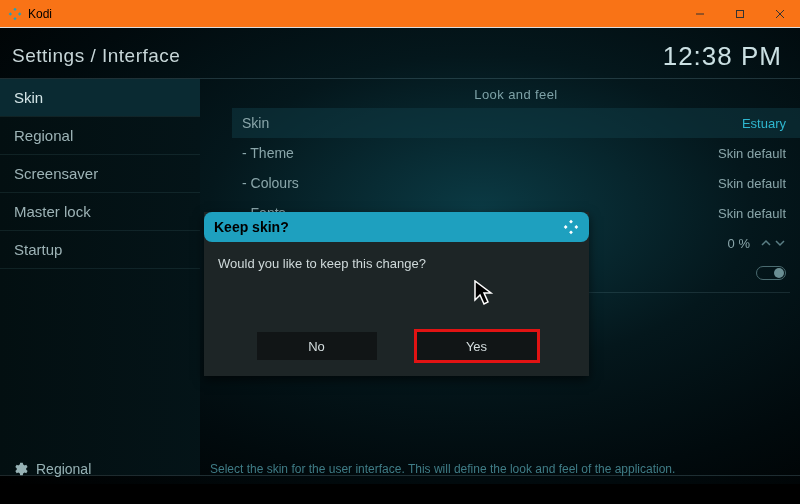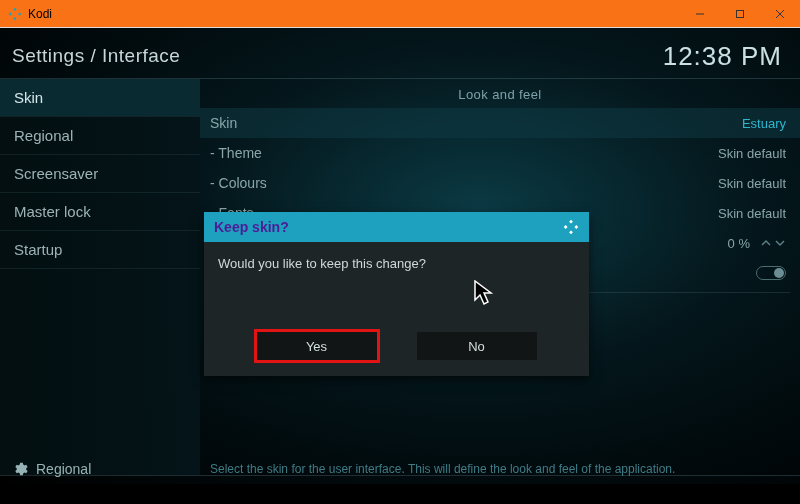--- a/index.html
+++ b/index.html
@@ -14,21 +14,21 @@
 
   
   .app { position: relative; height: 456px; background: radial-gradient(ellipse at 60% 40%, #0b3a44 0%, #04171c 40%, #010a0d 70%, #000 100%); color: #b6c8cc; }
 
   .header { display: flex; align-items: center; justify-content: space-between; padding: 6px 18px 0 12px; height: 50px; }
   .breadcrumb { font-size: 19px; color: #c7d6d8; letter-spacing: 0.5px; }
   .clock { font-size: 26px; color: #cbe0e3; letter-spacing: 1px; font-weight: 300; }
 
   .divider { height: 1px; background: rgba(120,160,170,0.25); margin: 0 0 0 0; }
 
-  .body { display: flex; height: 396px; }
+  .body { display: flex; height: 396px; gap: 32px; }
 
   .sidebar { width: 200px; background: linear-gradient(to right, rgba(3,15,17,1), rgba(4,20,24,0.98)); padding-top: 0; position: relative; }
   .side-item { padding: 10px 14px; font-size: 15px; color: #9db3b6; cursor: pointer; }
   .side-item.active { background: #0a2a32; color: #d5e6e8; }
   .side-sep { height: 1px; background: rgba(80,120,130,0.18); margin: 0 0; }
 
   .content { flex: 1; position: relative; padding: 0; }
   .section-title { text-align: center; font-size: 13px; color: #7ea2a7; padding: 8px 0 6px; letter-spacing: 0.4px; }
   .row { display: flex; justify-content: space-between; align-items: center; padding: 7px 14px 7px 10px; font-size: 14px; color: #8aa6aa; }
   .row.highlight { background: rgba(16,60,70,0.5); }
@@ -46,21 +46,21 @@
 
   .bottombar { position: absolute; bottom: 0; left: 0; right: 0; height: 30px; display: flex; align-items: center; }
   .level { display: flex; align-items: center; gap: 8px; padding-left: 12px; width: 200px; color: #97b2b5; font-size: 14px; }
   .level .gear { display: inline-flex; }
   .hint { font-size: 12px; color: #3f7c86; padding-left: 10px; }
 
   .reset-row { padding: 8px 14px 8px 10px; font-size: 14px; color: #536a6e; opacity: 0.55; }
 
   
   .dialog { position: absolute; left: 204px; top: 184px; width: 385px; background: #1d2526; box-shadow: 0 4px 10px rgba(0,0,0,0.6); }
-  .dialog-header { background: #1ea0bf; color: #4c1d95; font-weight: bold; font-size: 14px; padding: 7px 10px; display: flex; align-items: center; justify-content: space-between; }
+  .dialog-header { background: #1ea0bf; color: #000000; font-weight: bold; font-size: 14px; padding: 7px 10px; display: flex; align-items: center; justify-content: space-between; border-radius: 8px; }
   .dialog-header .kodi-mark { display: inline-flex; }
   .dialog-body { padding: 14px 14px 18px 14px; font-size: 13px; color: #cfd9da; min-height: 90px; }
   .dialog-buttons { display: flex; gap: 40px; justify-content: center; padding: 0 14px 16px; }
   .dbtn { width: 120px; height: 28px; background: #111516; color: #d5dedf; font-size: 13px; display: flex; align-items: center; justify-content: center; cursor: pointer; }
   .dbtn.highlighted { outline: 3px solid #e11313; outline-offset: 0; }
 
   .cursor { position: absolute; left: 474px; top: 252px; pointer-events: none; }
 
   
   svg { display: block; }
@@ -186,26 +186,26 @@
               <rect x="10" y="2" width="4" height="4" transform="rotate(45 12 4)"></rect>
               <rect x="2" y="10" width="4" height="4" transform="rotate(45 4 12)"></rect>
               <rect x="18" y="10" width="4" height="4" transform="rotate(45 20 12)"></rect>
               <rect x="10" y="18" width="4" height="4" transform="rotate(45 12 20)"></rect>
             </g>
           </svg>
       </span>
     </div>
     <div class="dialog-body">Would you like to keep this change?</div>
     <div class="dialog-buttons">
+      <div class="dbtn">
+          <span>No</span>
+        </div>
       <div class="dbtn highlighted">
           <span>Yes</span>
         </div>
-      <div class="dbtn">
-          <span>No</span>
-        </div>
     </div>
   </div>
 
   <div class="cursor">
     <svg width="22" height="28" viewBox="0 0 22 28">
         <polygon points="1,1 1,20 6,15 10,24 14,22 10,13 17,13" fill="#000" stroke="#fff" stroke-width="1.5"></polygon>
       </svg>
   </div>
 
 </div>

